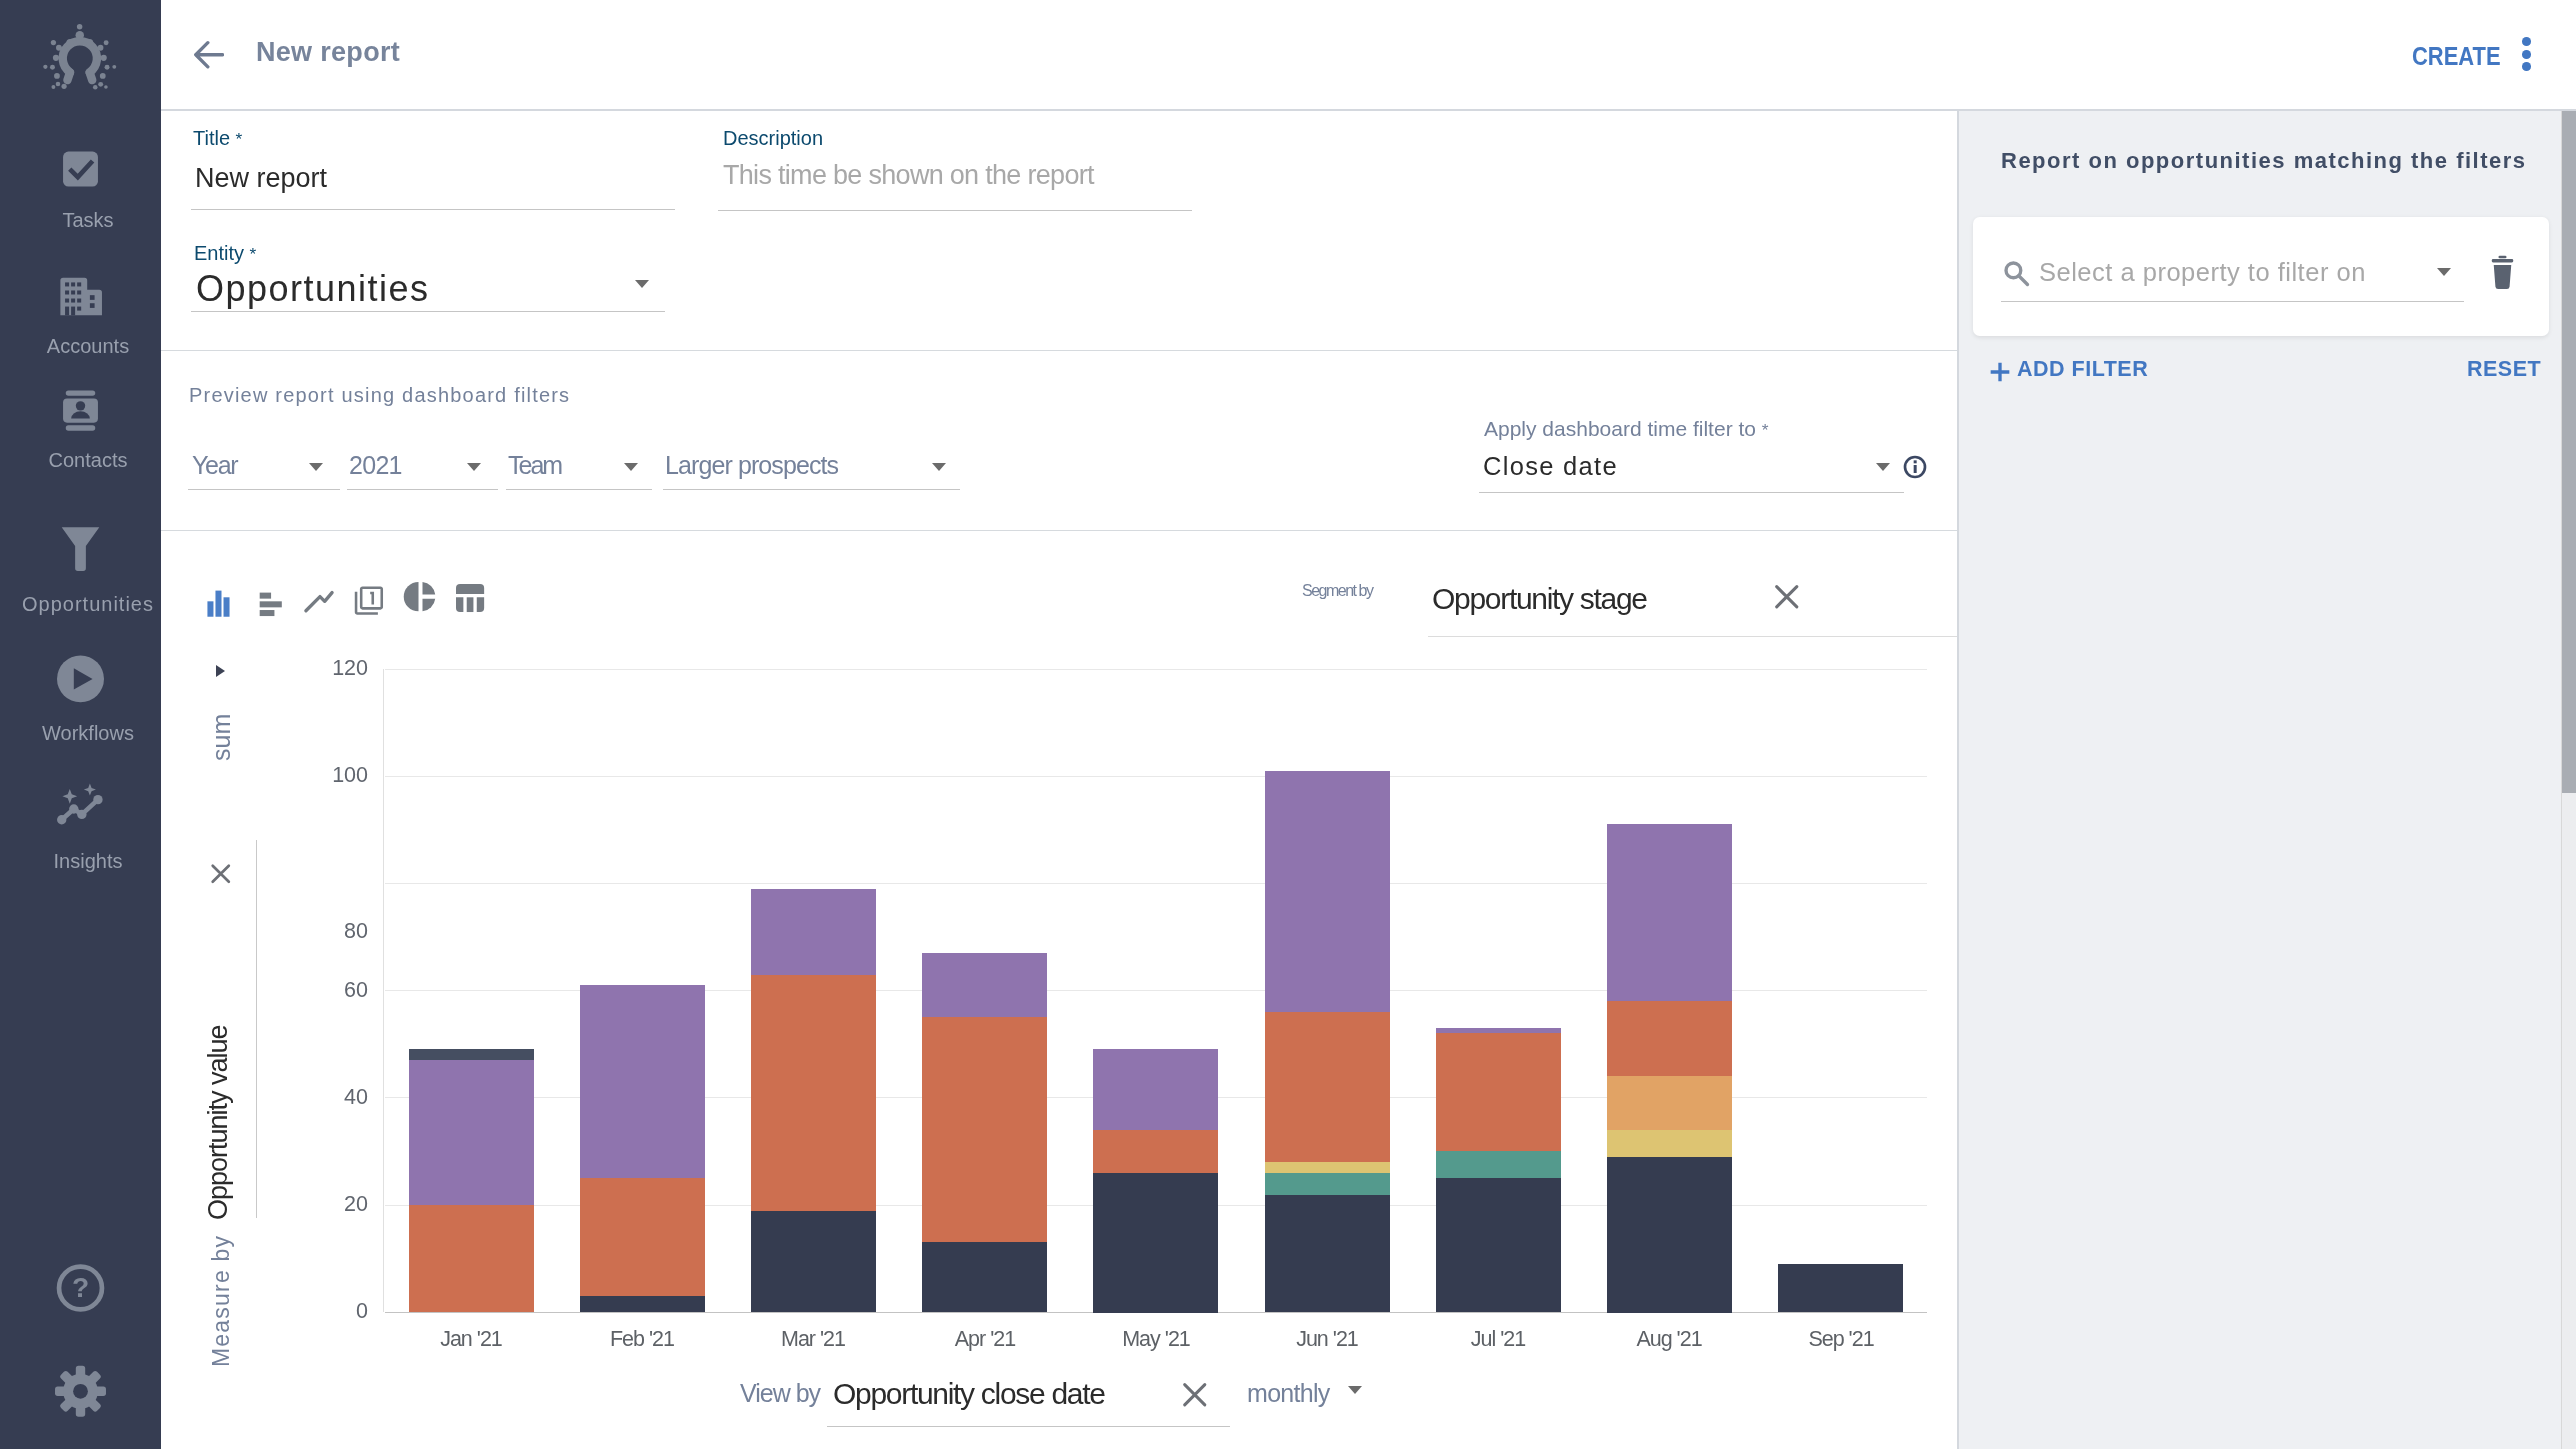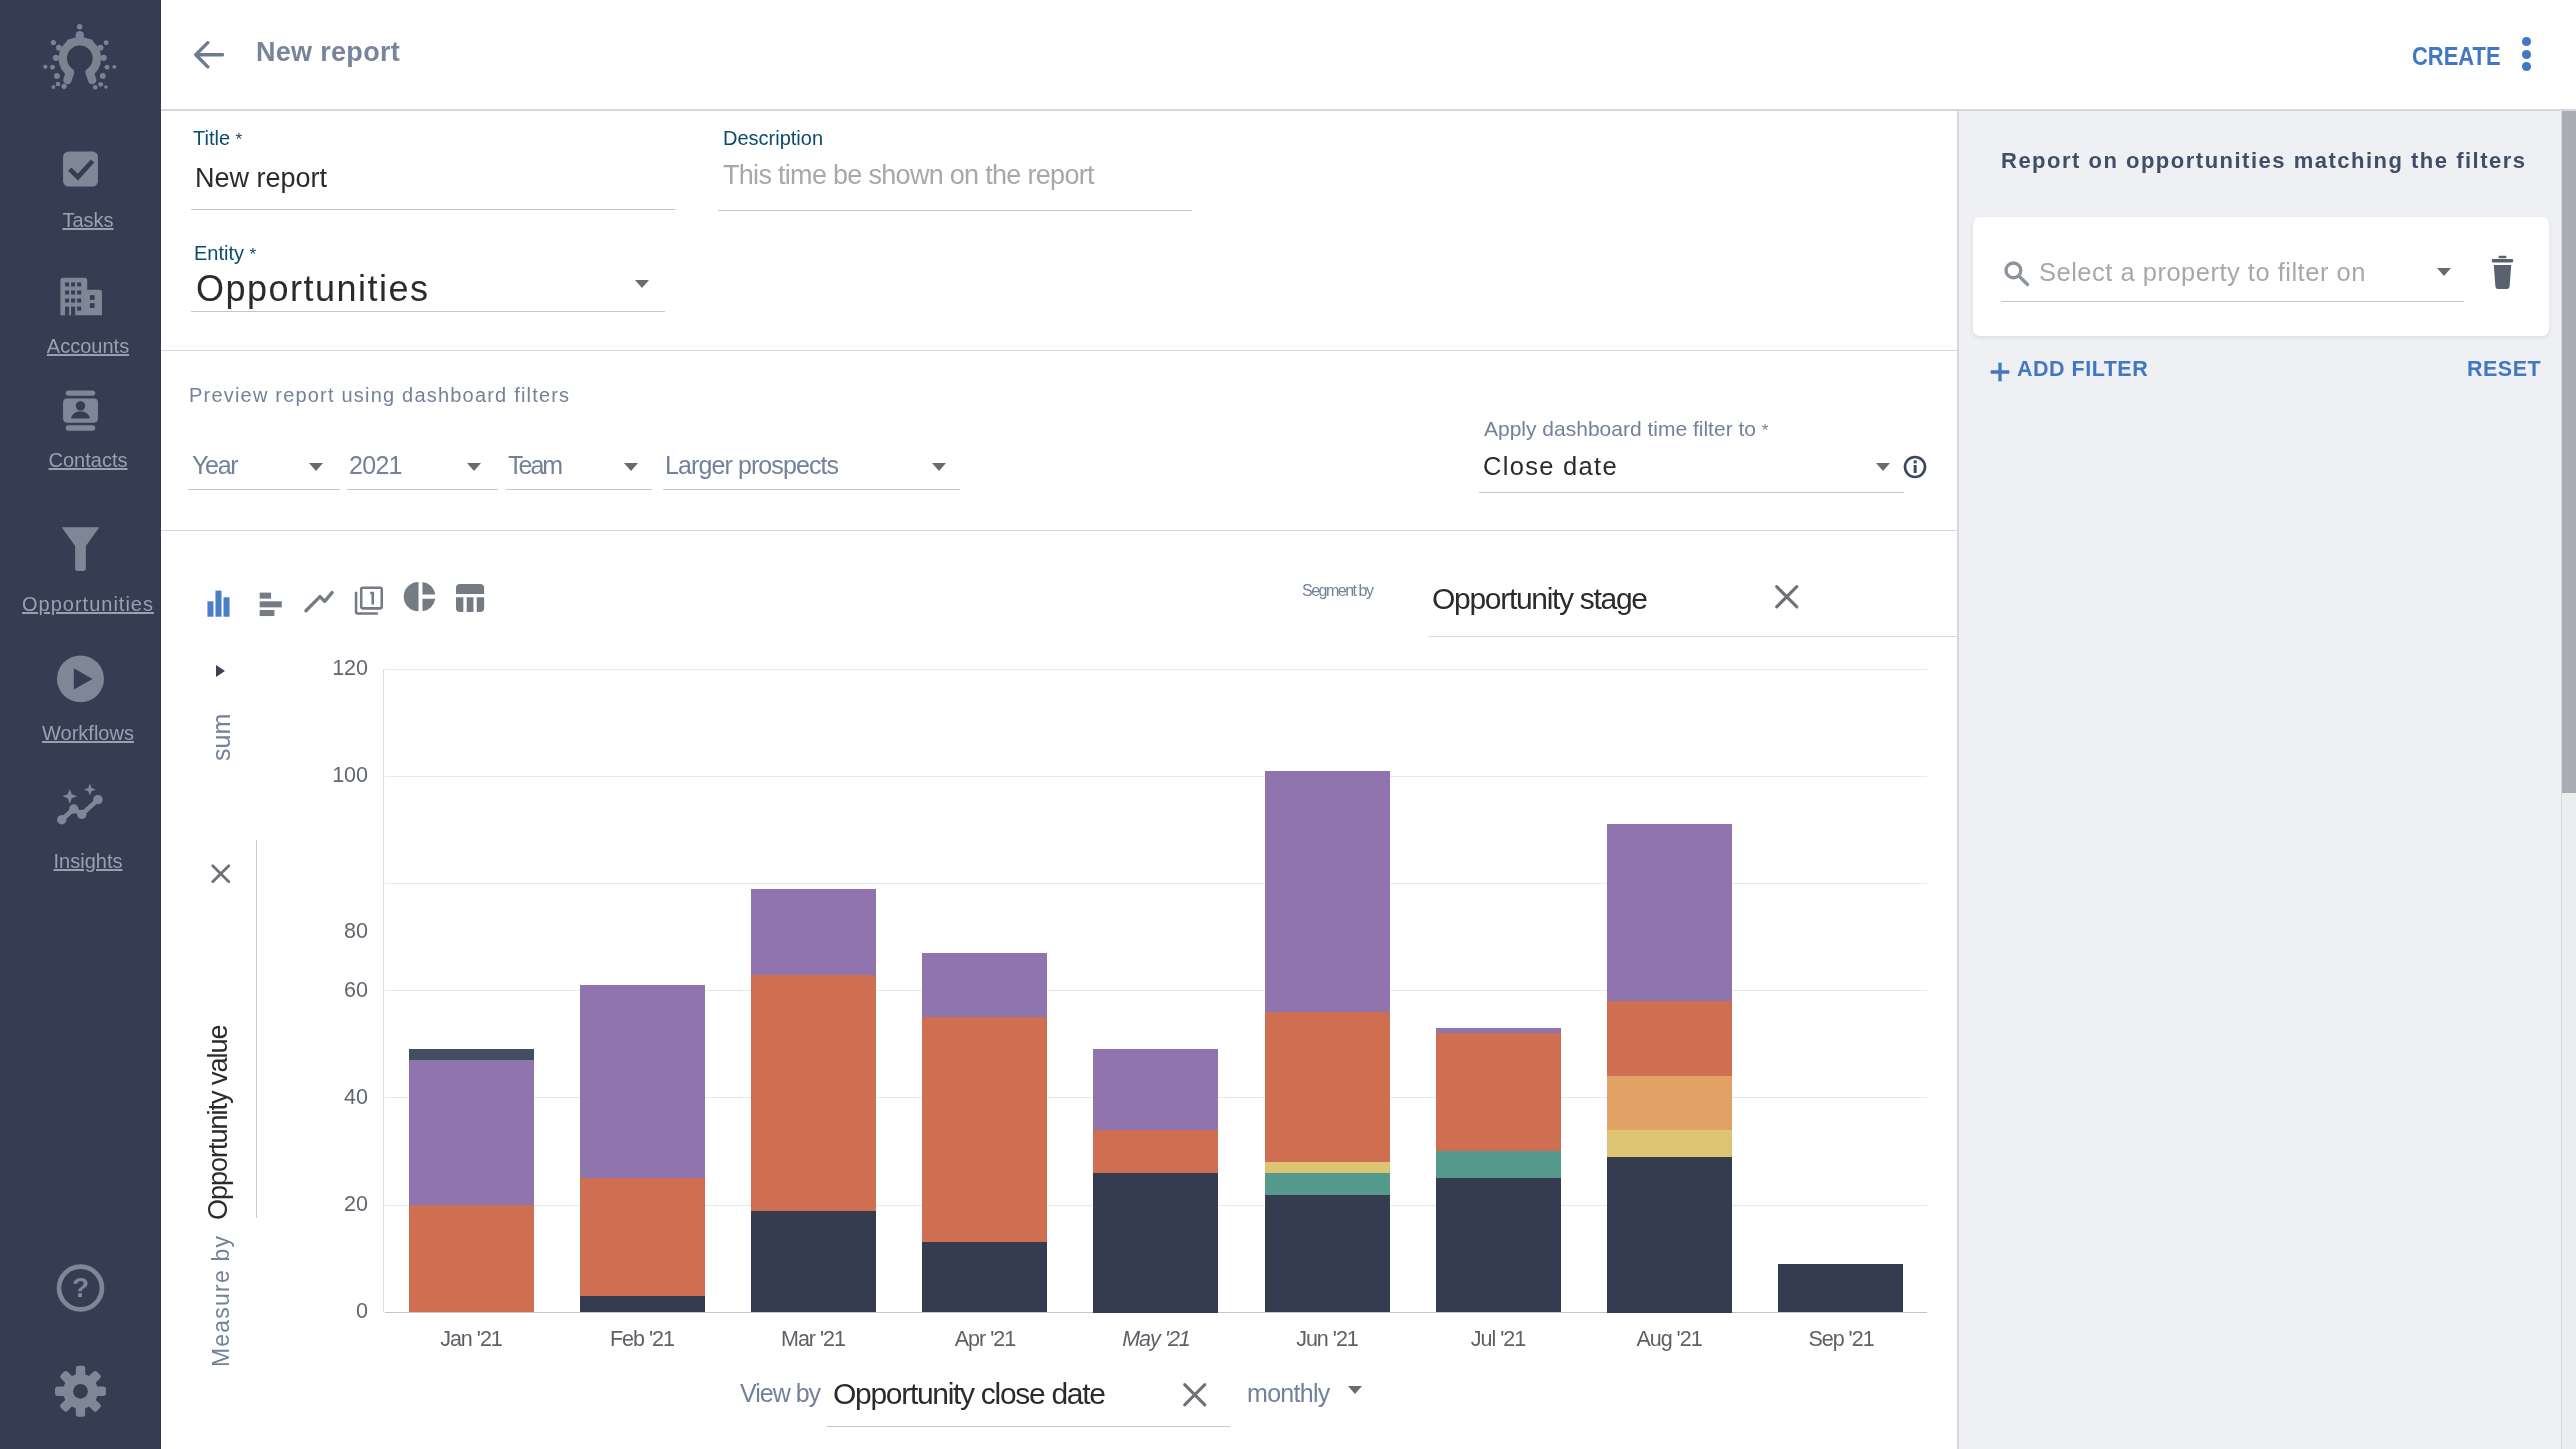--- a/index.html
+++ b/index.html
@@ -1,20 +1,20 @@
 <!DOCTYPE html>
 <html style="font-size:10.7px"><head>
 <meta charset="utf-8">
 <style>
 html,body{margin:0;padding:0;}
 body{width:2576px;height:1449px;font-family:"Liberation Sans",sans-serif;background:#fff;position:relative;overflow:hidden;}
 .abs{position:absolute;}
 
 #sidebar{position:absolute;left:0;top:0;width:161px;height:1449px;background:#363d52;}
-.navlab{position:absolute;width:176px;text-align:center;color:#99a0ae;font-size:20px;text-decoration:underline;}
+.navlab{position:absolute;width:176px;text-align:center;color:#99a0ae;font-size:20px;}
 
 #topbar{position:absolute;left:161px;top:0;width:2415px;height:111px;background:#fff;border-bottom:2px solid #d4d8de;box-sizing:border-box;}
 #pagetitle{position:absolute;left:256px;top:37px;font-size:27px;font-weight:bold;color:#77849b;letter-spacing:0.3px;}
 #create{position:absolute;left:2412px;top:42px;font-size:25.5px;font-weight:bold;color:#4277c2;transform:scaleX(0.86);transform-origin:left top;}
 .kdot{position:absolute;width:8.7px;height:8.7px;border-radius:50%;background:#4277c2;left:2522px;}
 
 .lab{position:absolute;font-size:20px;color:#0c4a6e;}
 .val{position:absolute;font-size:27px;color:#2b2b2b;}
 .phold{position:absolute;font-size:27px;color:#a8a8a8;letter-spacing:-0.7px;}
 .uline{position:absolute;height:1.3px;background:#c5c5c5;}
@@ -230,21 +230,21 @@
 <div class="bar" style="left:751px;top:975px;width:125px;height:236px;background:#cd6f50;"></div>
 <div class="bar" style="left:751px;top:889px;width:125px;height:86px;background:#8f74ae;"></div>
 <div class="xtick" style="left:726px;top:1327px;">Mar '21</div>
 <div class="bar" style="left:922px;top:1242px;width:125px;height:70px;background:#353c50;"></div>
 <div class="bar" style="left:922px;top:1017px;width:125px;height:225px;background:#cd6f50;"></div>
 <div class="bar" style="left:922px;top:953px;width:125px;height:64px;background:#8f74ae;"></div>
 <div class="xtick" style="left:898px;top:1327px;">Apr '21</div>
 <div class="bar" style="left:1093px;top:1173px;width:125px;height:140px;background:#353c50;"></div>
 <div class="bar" style="left:1093px;top:1130px;width:125px;height:43px;background:#cd6f50;"></div>
 <div class="bar" style="left:1093px;top:1049px;width:125px;height:81px;background:#8f74ae;"></div>
-<div class="xtick" style="left:1069px;top:1327px;font-style:italic;">May '21</div>
+<div class="xtick" style="left:1069px;top:1327px;">May '21</div>
 <div class="bar" style="left:1265px;top:1194px;width:125px;height:118px;background:#353c50;"></div>
 <div class="bar" style="left:1265px;top:1173px;width:125px;height:21.5px;background:#549a8d;"></div>
 <div class="bar" style="left:1265px;top:1162px;width:125px;height:10.7px;background:#ddc472;"></div>
 <div class="bar" style="left:1265px;top:1012px;width:125px;height:150px;background:#cd6f50;"></div>
 <div class="bar" style="left:1265px;top:771px;width:125px;height:241px;background:#8f74ae;"></div>
 <div class="xtick" style="left:1240px;top:1327px;">Jun '21</div>
 <div class="bar" style="left:1436px;top:1178px;width:125px;height:134px;background:#353c50;"></div>
 <div class="bar" style="left:1436px;top:1151px;width:125px;height:27px;background:#549a8d;"></div>
 <div class="bar" style="left:1436px;top:1033px;width:125px;height:118px;background:#cd6f50;"></div>
 <div class="bar" style="left:1436px;top:1028px;width:125px;height:5.4px;background:#8f74ae;"></div>

